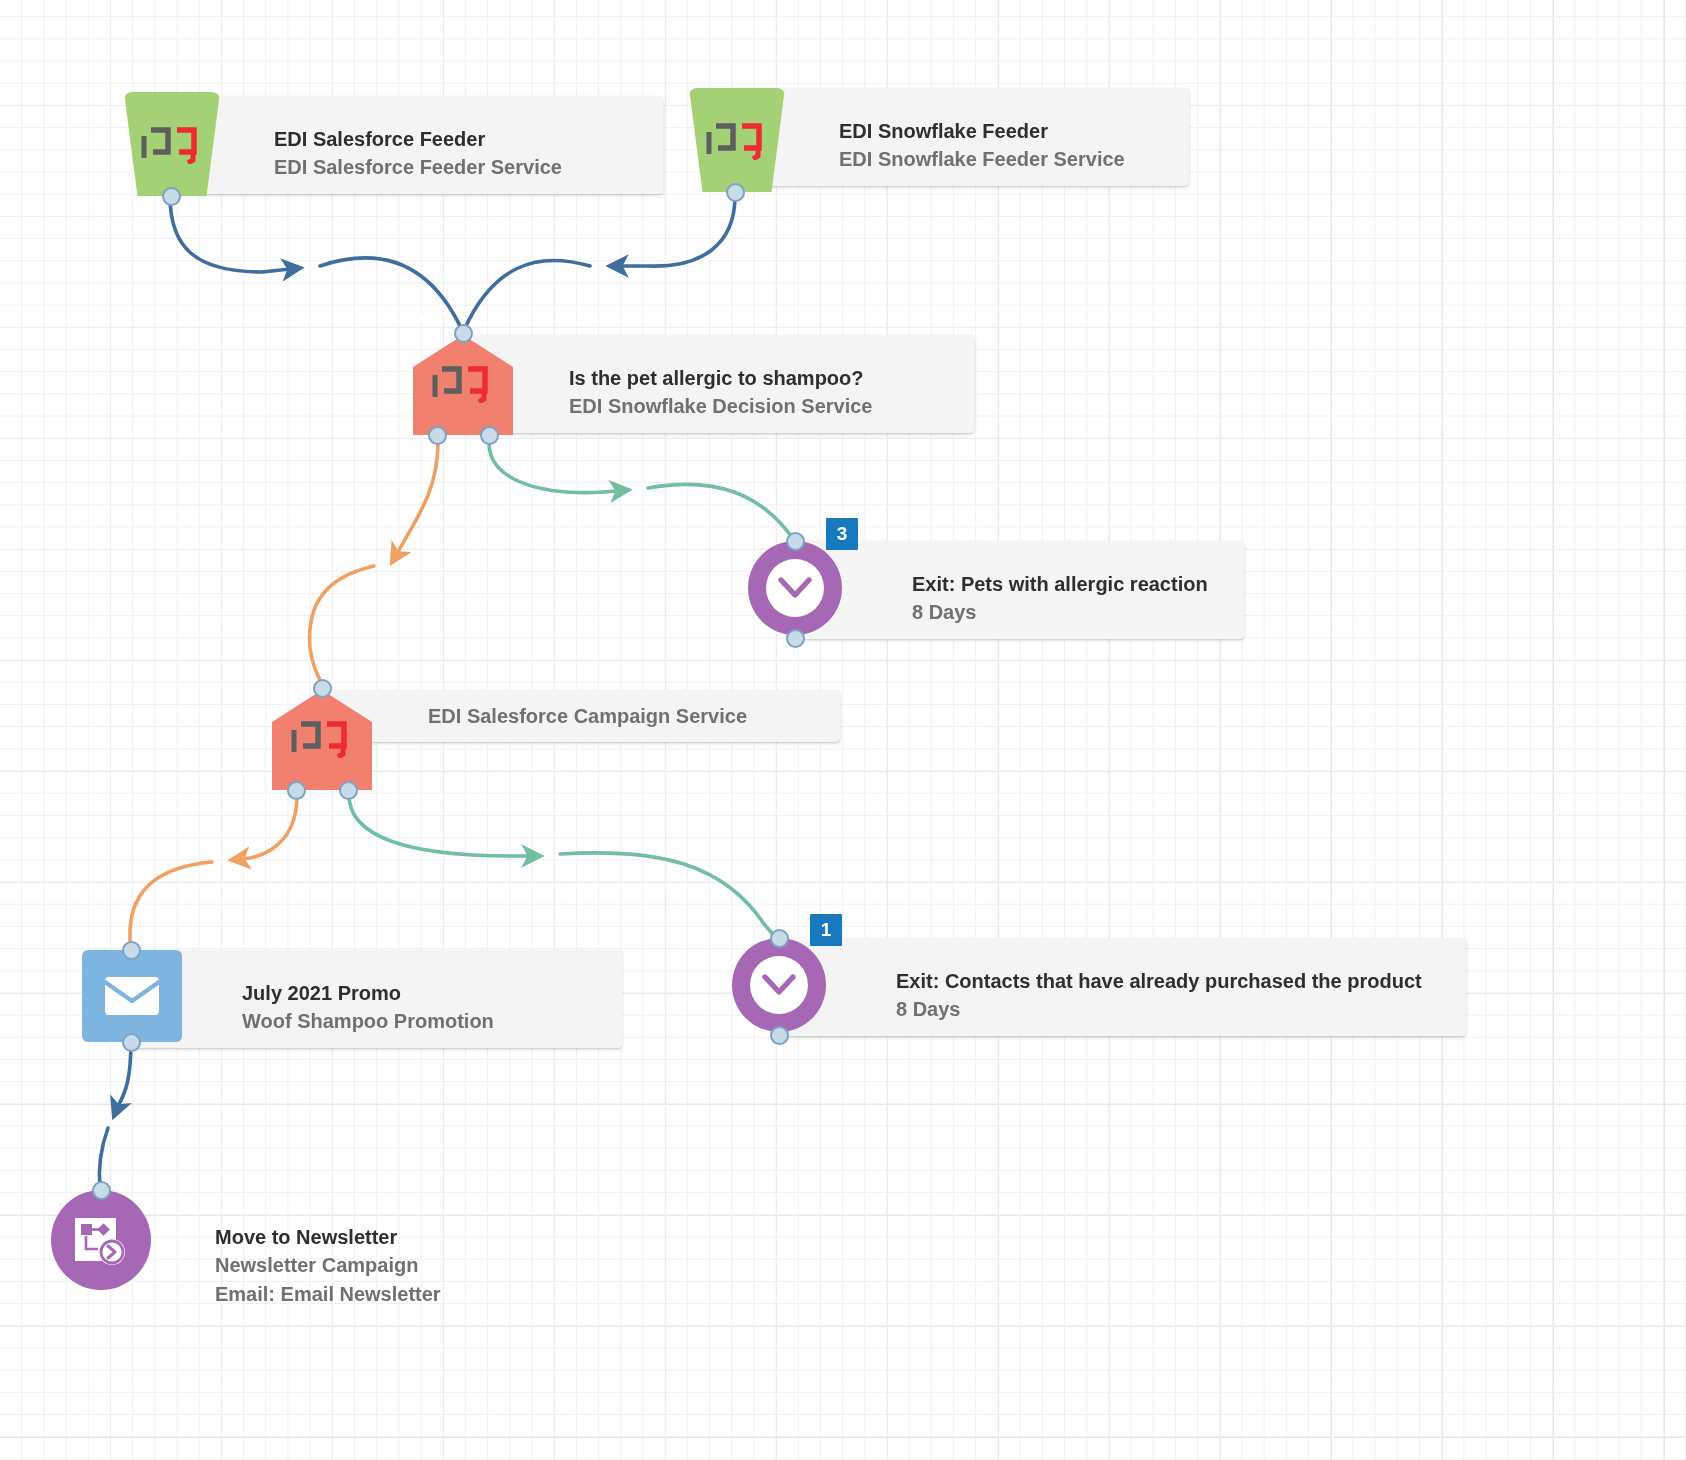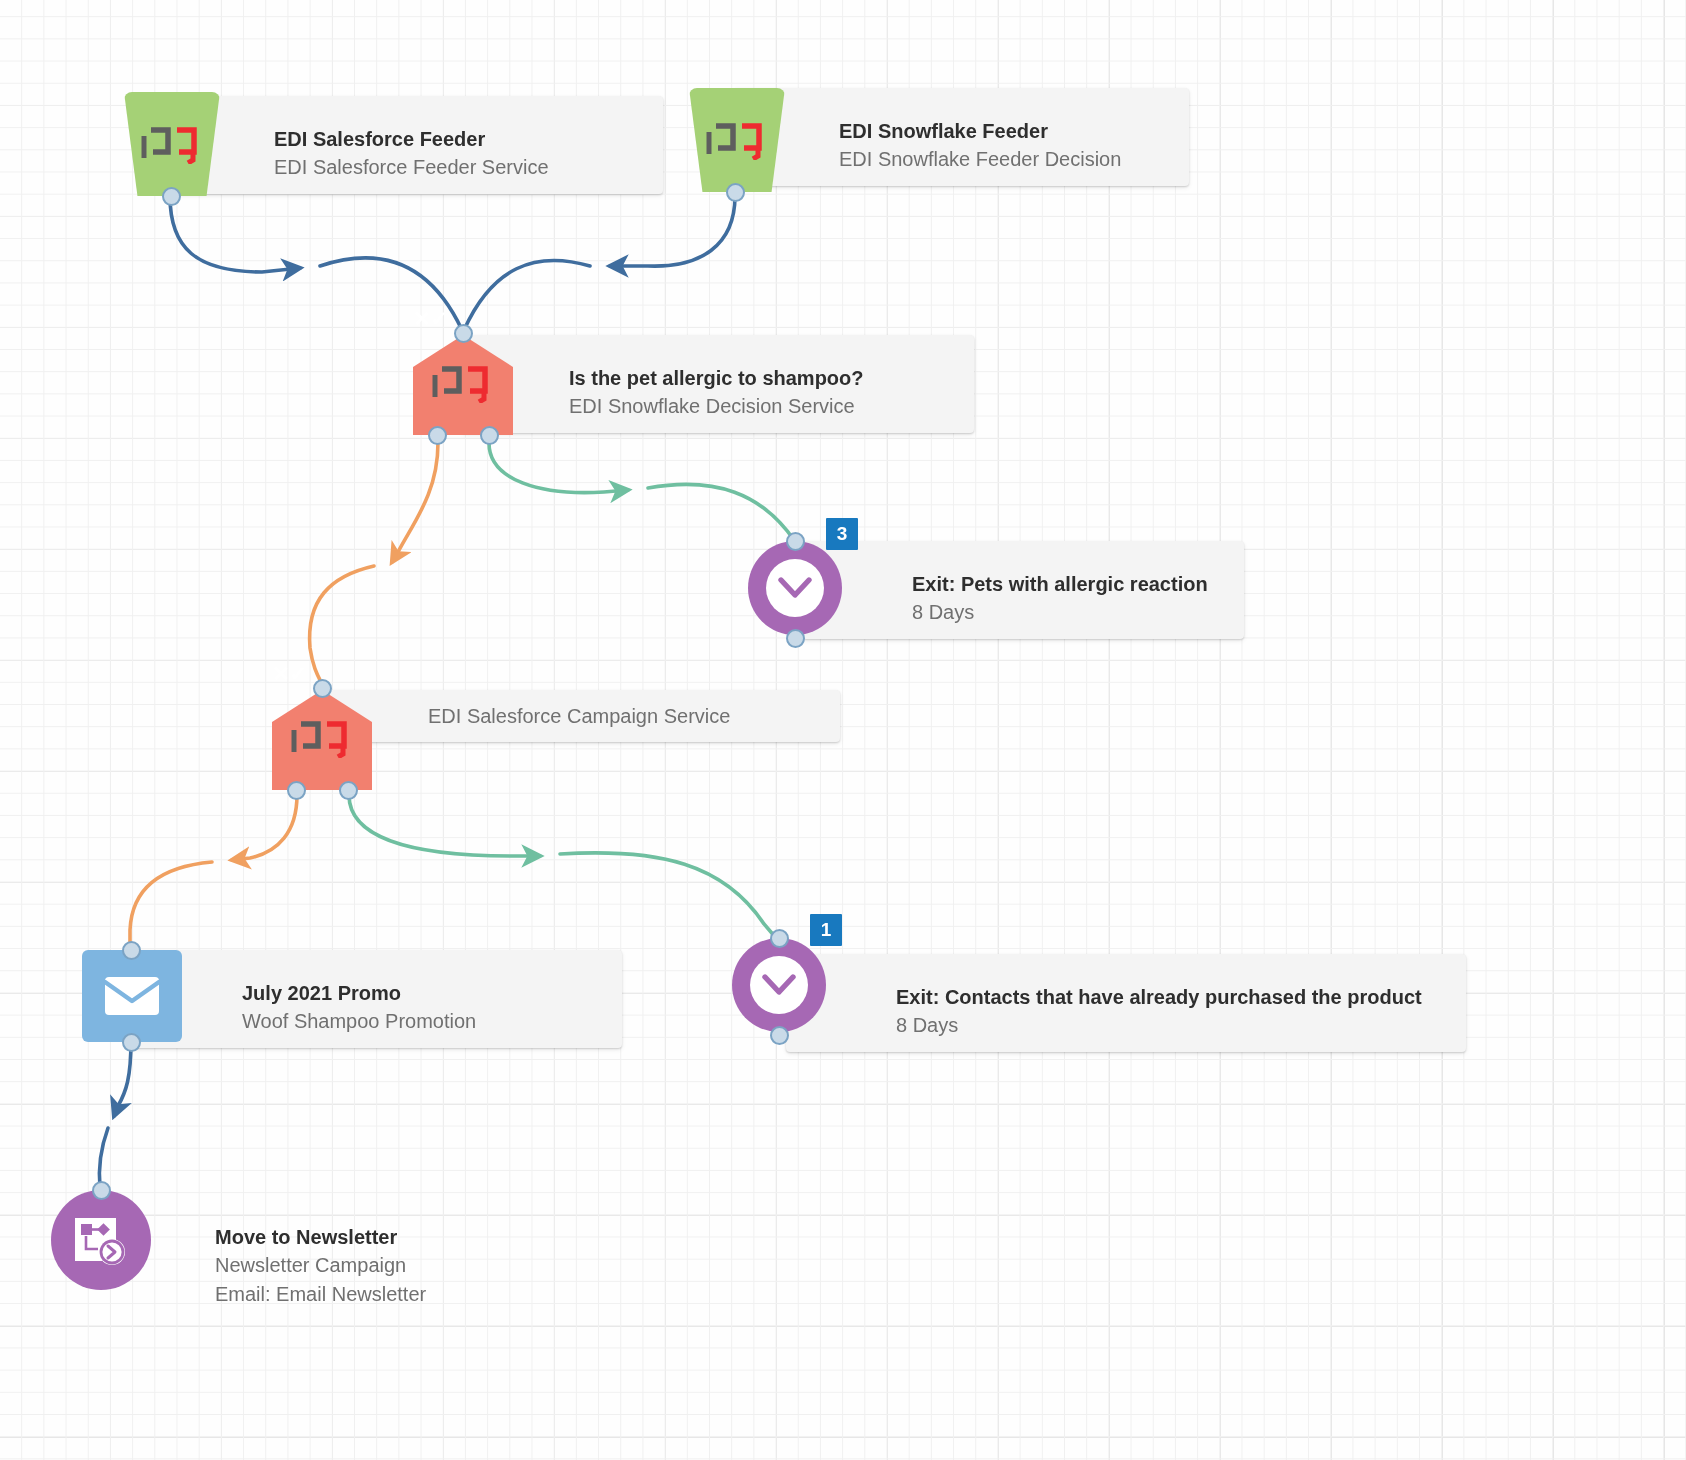--- a/index.html
+++ b/index.html
@@ -34,21 +34,21 @@
     background: #f4f4f4;
     border-radius: 4px;
     box-shadow: 0 1px 2px rgba(0,0,0,0.16), 0 2px 5px rgba(0,0,0,0.07);
     padding: 12px 18px 12px 0;
   }
   .card-title {
     font-size: 20px; font-weight: bold; color: #2e2e2e;
     line-height: 1.42; white-space: nowrap; margin-top: 17px;
   }
   .card-sub {
-    font-size: 20px; font-weight: normal; color: #707070;
+    font-size: 20px; font-weight: bold; color: #707070;
     line-height: 1.42; white-space: nowrap;
   }
 
   
   .feeder-shape {
     position: absolute;
     width: 96px; height: 104px;
     background: #a5d176;
     border-radius: 8px;
     clip-path: polygon(0% 0%, 100% 0%, 86% 100%, 14% 100%);
@@ -177,21 +177,21 @@
       <path d="M10 6 L27 6 L27 28 L12 28" stroke="#5e5e5e" stroke-width="5.5" fill="none"></path>
       <path d="M36 6 L53 6 L53 28 L38 28" stroke="#ee2b30" stroke-width="5.5" fill="none"></path>
       <path d="M52 30 L52 36 L47 39" stroke="#ee2b30" stroke-width="5" fill="none"></path>
     </svg>
     <div class="port" style="left:38px; top:95px;"></div>
   </div>
 
   <div class="node" style="left:689px; top:88px;">
     <div class="card" style="left:44px; top:0; padding-left:106px; width:456px;">
       <div class="card-title">EDI Snowflake Feeder</div>
-      <div class="card-sub">EDI Snowflake Feeder Decision</div>
+      <div class="card-sub">EDI Snowflake Feeder Service</div>
     </div>
     <div class="feeder-shape" style="left:0; top:0;"></div>
     <svg class="pq" style="left:17px; top:32px;" width="62" height="40" viewBox="0 0 62 40" xmlns="http://www.w3.org/2000/svg">
       <path d="M3 12 L3 34" stroke="#5e5e5e" stroke-width="5" fill="none"></path>
       <path d="M10 6 L27 6 L27 28 L12 28" stroke="#5e5e5e" stroke-width="5.5" fill="none"></path>
       <path d="M36 6 L53 6 L53 28 L38 28" stroke="#ee2b30" stroke-width="5.5" fill="none"></path>
       <path d="M52 30 L52 36 L47 39" stroke="#ee2b30" stroke-width="5" fill="none"></path>
     </svg>
     <div class="port" style="left:37px; top:95px;"></div>
   </div>
@@ -248,21 +248,21 @@
     <div class="dec-marks">
       <span>✕</span>
       <span>✓</span>
     </div>
     <div class="port" style="left:41px; top:-11px;"></div>
     <div class="port" style="left:15px; top:91px;"></div>
     <div class="port" style="left:67px; top:91px;"></div>
   </div>
 
   <div class="node" style="left:732px; top:938px;">
-    <div class="card" style="left:54px; top:16px; padding-left:110px; width:680px;">
+    <div class="card" style="left:54px; top:0; padding-left:110px; width:680px;">
       <div class="card-title">Exit: Contacts that have already purchased the product</div>
       <div class="card-sub">8 Days</div>
     </div>
     <div class="exit-shape" style="left:0; top:0;">
       <div class="exit-inner">
         <svg width="36" height="24" viewBox="0 0 36 24" xmlns="http://www.w3.org/2000/svg">
           <path d="M4 4 L18 19 L32 4" stroke="#a668b4" stroke-width="5.4" fill="none" stroke-linecap="round" stroke-linejoin="round"></path>
         </svg>
       </div>
     </div>

